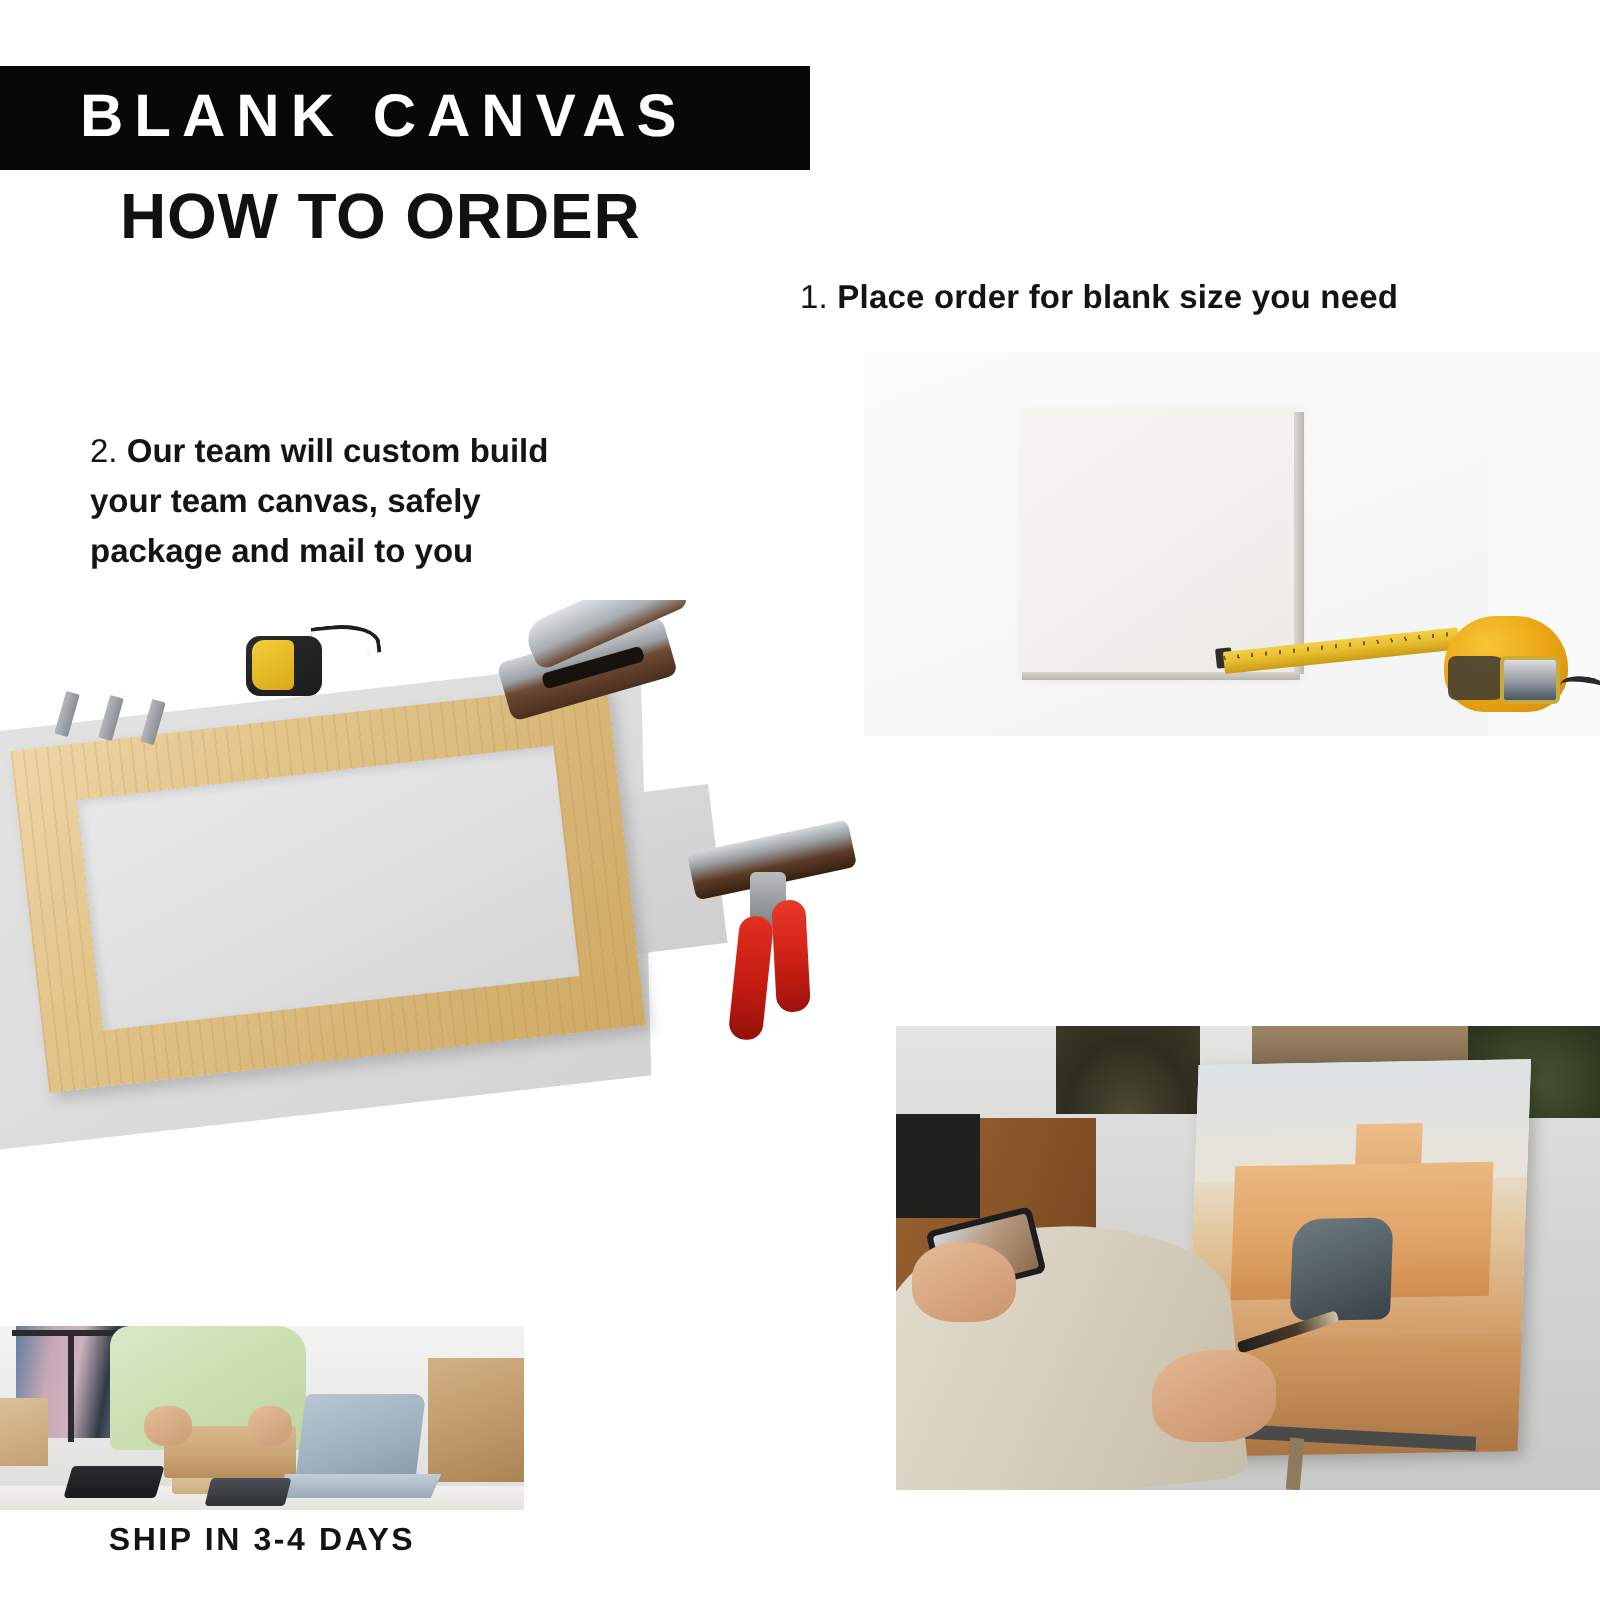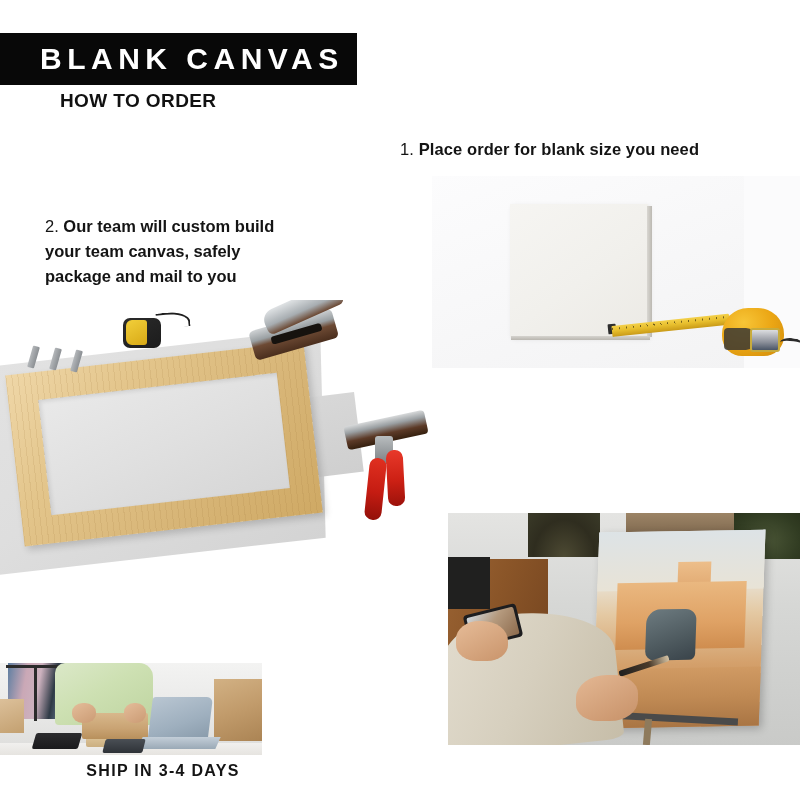--- a/index.html
+++ b/index.html
@@ -17,39 +17,39 @@
     height: 800px;
     background: #ffffff;
     overflow: hidden;
   }
 
   
   .title-banner {
     position: absolute;
     left: 0px;
     top: 33px;
-    width: 357px;
+    width: 405px;
     height: 52px;
     background: #080808;
     display: flex;
     align-items: center;
   }
   .title-banner-text {
     color: #ffffff;
     font-size: 30px;
     font-weight: bold;
     letter-spacing: 5.5px;
     padding-left: 40px;
     font-family: "Liberation Sans", sans-serif;
   }
   .subtitle {
     position: absolute;
     left: 60px;
     top: 90px;
-    font-size: 19px;
+    font-size: 32px;
     font-weight: bold;
     color: #111111;
     letter-spacing: 0.4px;
   }
 
   
   .step-caption {
     position: absolute;
     color: #141414;
     font-weight: bold;
@@ -83,21 +83,20 @@
   #ship-caption {
     position: absolute;
     left: 0px;
     top: 762px;
     width: 262px;
     text-align: center;
     font-size: 16px;
     font-weight: bold;
     letter-spacing: 1.3px;
     color: #141414;
-    padding-left: 32px;
   }
 
   
   .photo {
     position: absolute;
     overflow: hidden;
   }
 
   
   #photo-canvas {

